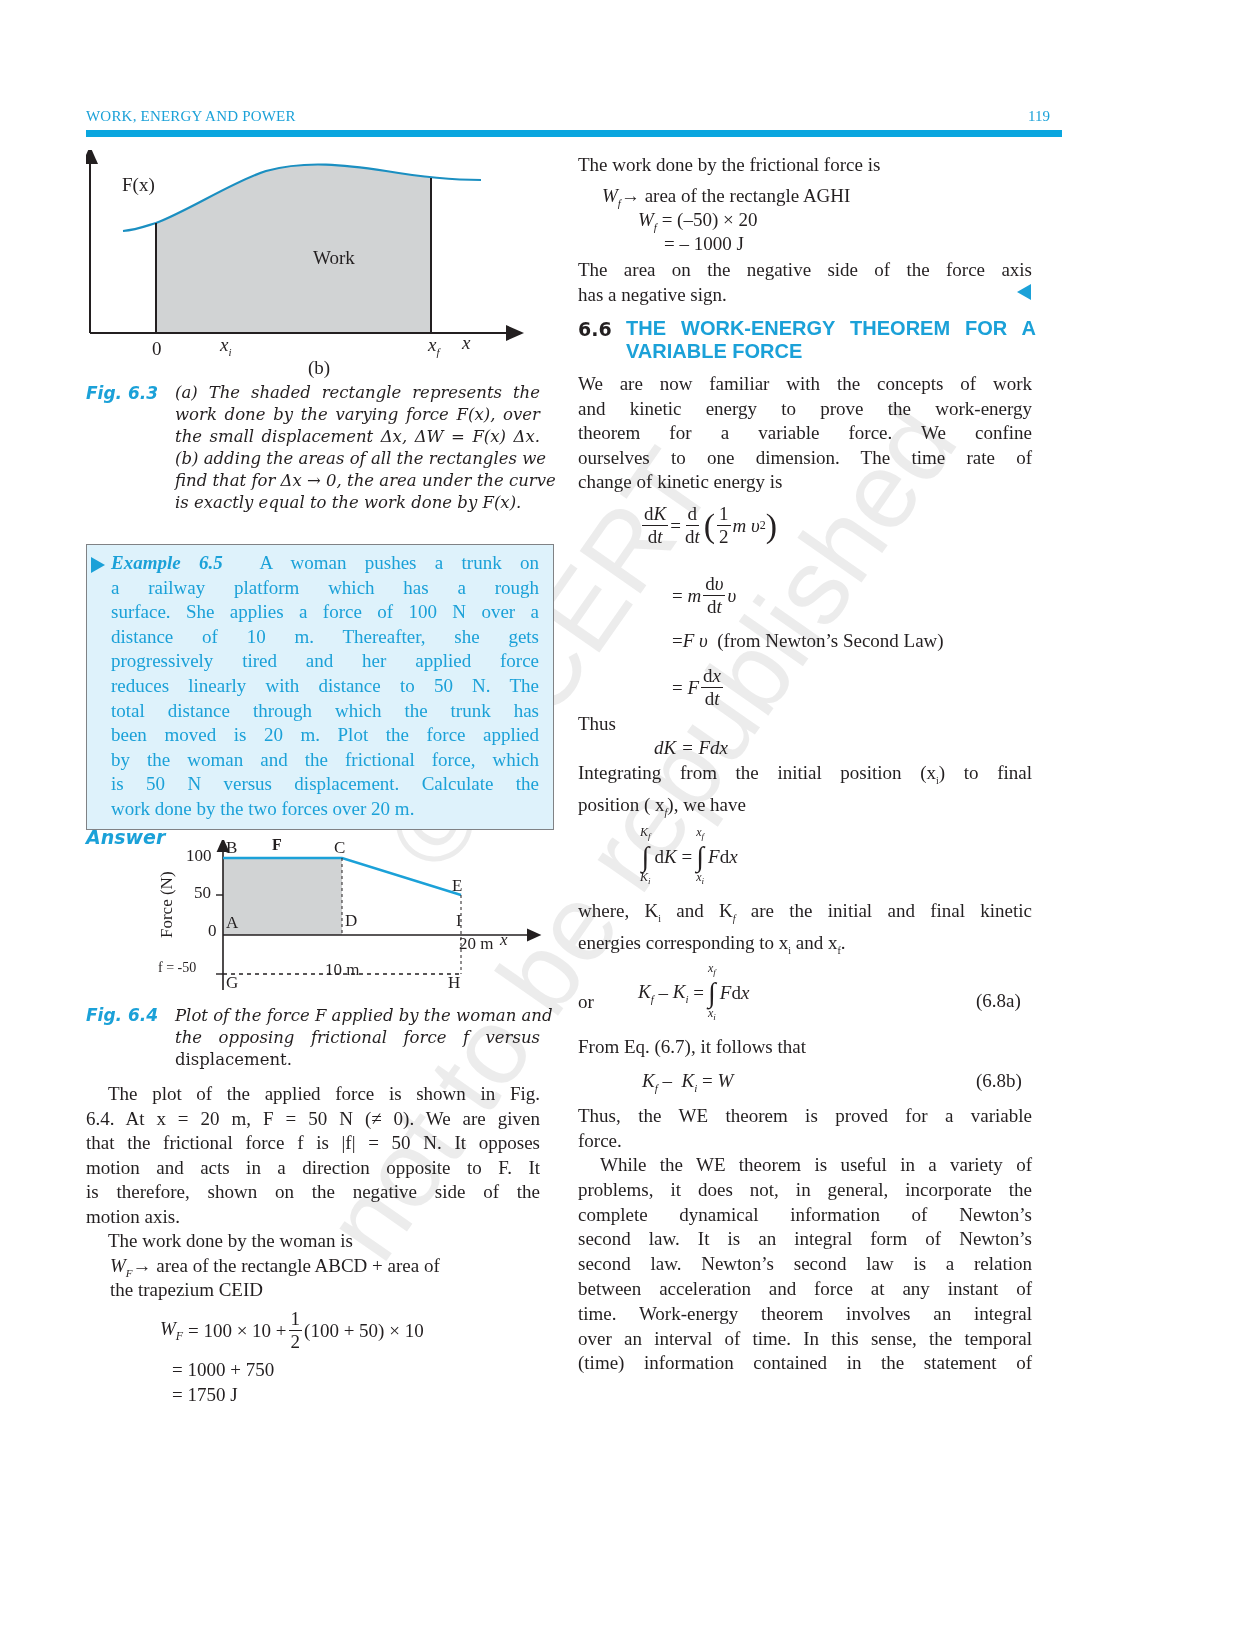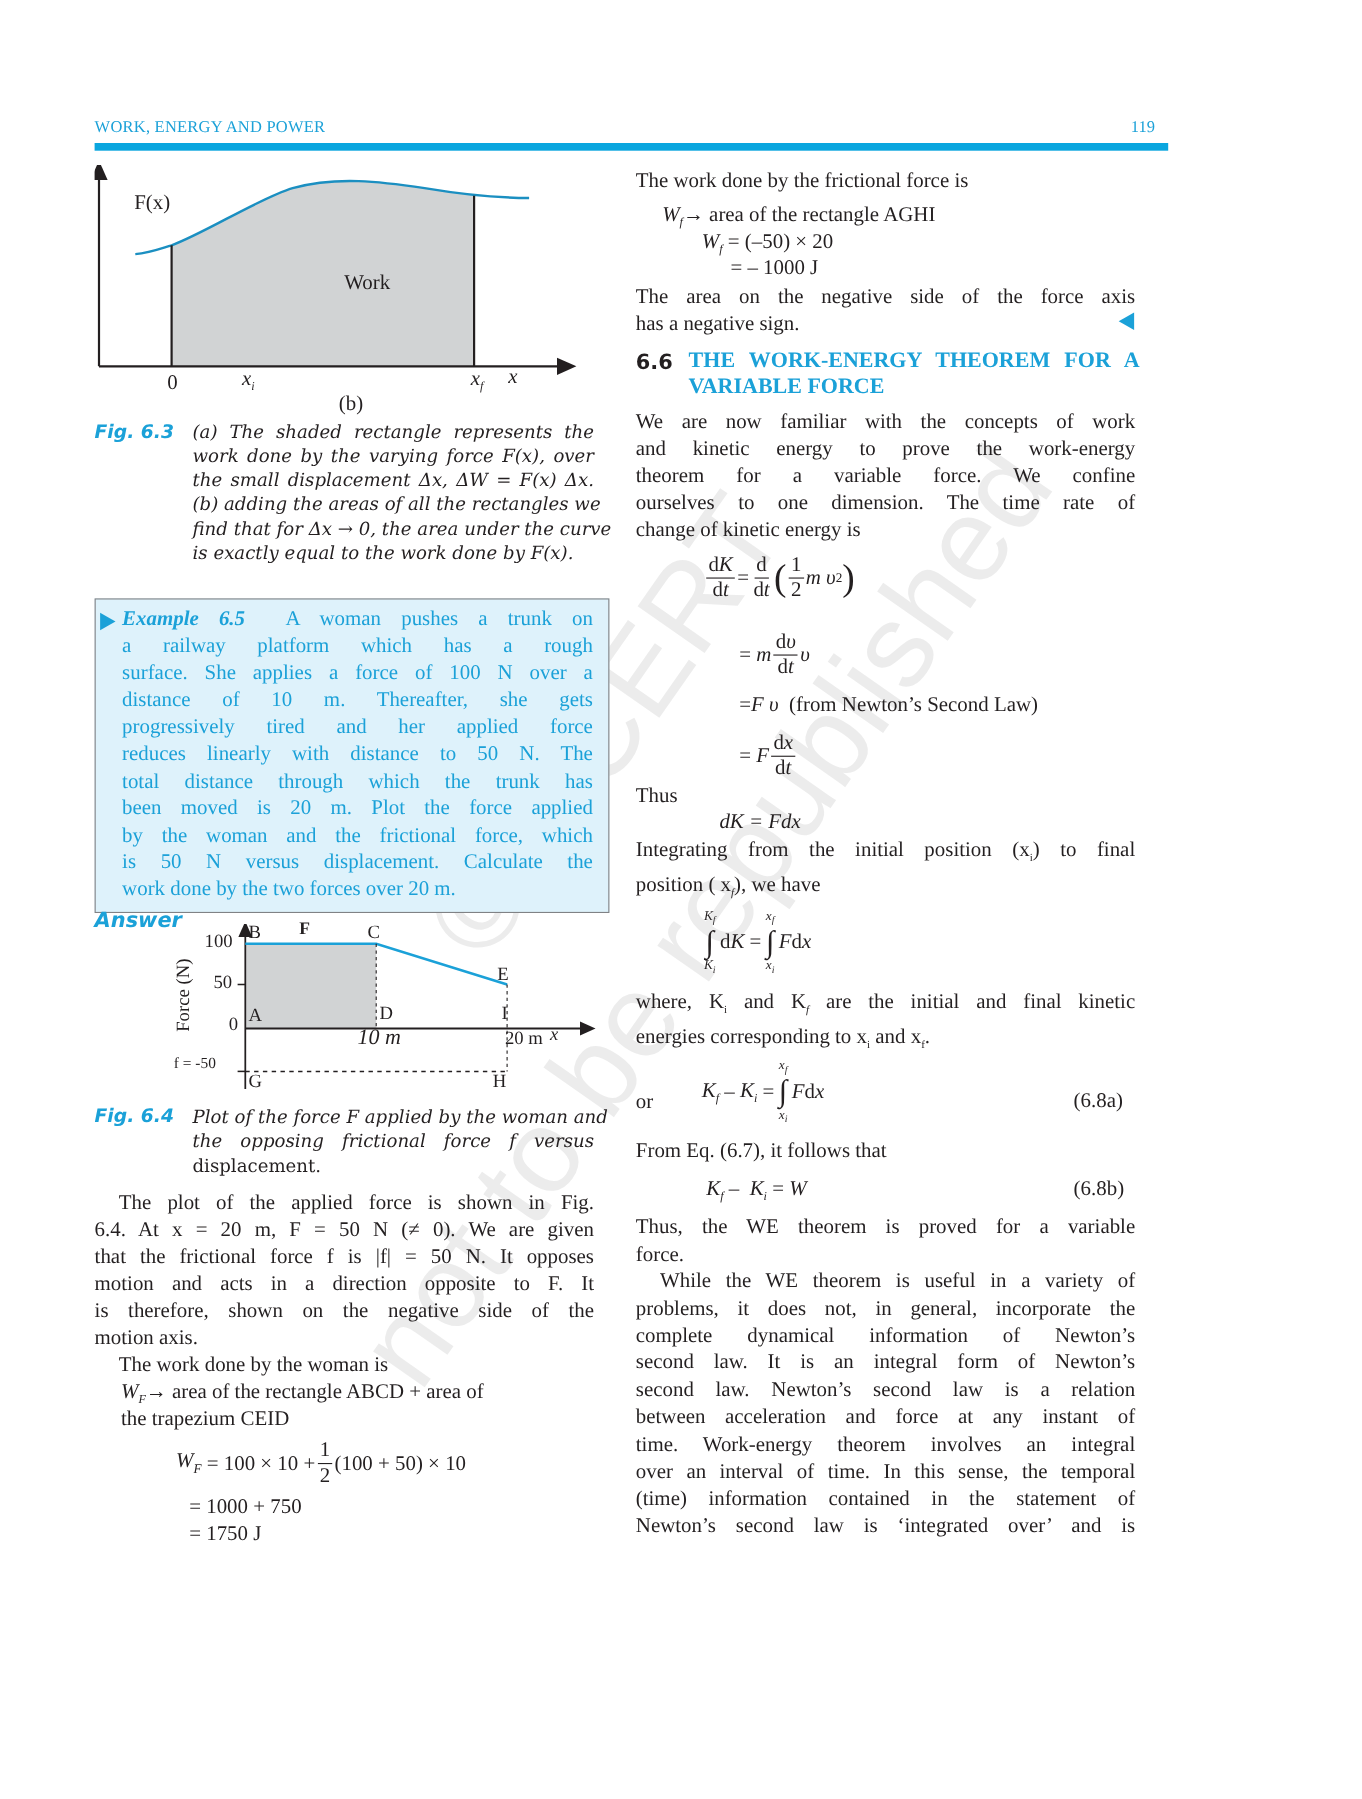--- a/index.html
+++ b/index.html
@@ -17,21 +17,21 @@
   .para .line.last { text-align-last:left; }
   .cap-label { color:#1ba1d8; font-weight:bold; font-style:italic; font-family:"DejaVu Sans", sans-serif; font-size:17px; }
   .cap-text { font-style:italic; font-size:16.5px; line-height:22px; }
   .example-box { position:absolute; left:86px; top:544px; width:468px; height:286px;
                  background:#def2fb; border:1.5px solid #808285; box-sizing:border-box; }
   .example-text { color:#1ba1d8; font-size:19px; line-height:24.6px; font-family:"Liberation Serif", serif; }
   .example-text .line { display:block; white-space:nowrap; text-align:justify; text-align-last:justify; }
   .example-text .line.last { text-align-last:left; }
   .ex-title { font-weight:bold; font-style:italic; }
   .sec-num { font-family:"DejaVu Sans", sans-serif; font-weight:bold; font-size:19px; color:#231f20; }
-  .sec-title { font-family:Liberation Serif, serif; font-weight:bold; font-size:20px; color:#1ba1d8; }
+  .sec-title { font-family:Liberation Sans, sans-serif; font-weight:bold; font-size:20px; color:#1ba1d8; }
   .math { font-family:"Liberation Serif", serif; font-size:19px; }
   .it { font-style:italic; }
   .frac { display:inline-flex; flex-direction:column; align-items:center; vertical-align:middle; margin:0 2px; }
   .frac .num { border-bottom:1.3px solid #231f20; padding:0 2px; line-height:22px; }
   .frac .den { line-height:22px; padding:0 2px; }
   .int { display:inline-flex; flex-direction:column; align-items:center; vertical-align:middle; margin:0 4px; }
   .int .lim { font-size:12px; font-style:italic; line-height:13px; }
   .int .sign { font-size:28px; line-height:28px; }
   .watermark { position:absolute; pointer-events:none; font-family:"Liberation Sans", sans-serif;
                color:rgba(150,150,150,0.18); font-size:108px; white-space:nowrap; }
@@ -127,21 +127,21 @@
   <line x1="311" y1="55" x2="311" y2="134" stroke="#231f20" stroke-width="1" stroke-dasharray="3,3"></line>
 
   <line x1="73" y1="134" x2="311" y2="134" stroke="#231f20" stroke-width="1.4" stroke-dasharray="4,4"></line>
 </svg>
 
 <div class="abs serif" style="left:157px; top:938px; font-size:17px; transform:rotate(-90deg); transform-origin:left top; white-space:nowrap;">Force (N)</div>
 <div class="abs serif" style="left:186px; top:846px; font-size:17px;">100</div>
 <div class="abs serif" style="left:194px; top:883px; font-size:17px;">50</div>
 <div class="abs serif" style="left:208px; top:921px; font-size:17px;">0</div>
 <div class="abs serif" style="left:158px; top:960px; font-size:14px;">f = -50</div>
-<div class="abs serif" style="left:325px; top:932px; font-size:20px;font-style:italic;">10 m</div>
+<div class="abs serif" style="left:325px; top:960px; font-size:17px;">10 m</div>
 <div class="abs serif" style="left:459px; top:934px; font-size:17px;">20 m</div>
 <div class="abs serif it" style="left:500px; top:930px; font-size:17px;">x</div>
 <div class="abs serif" style="left:226px; top:838px; font-size:17px;">B</div>
 <div class="abs serif" style="left:272px; top:836px; font-size:16px; font-weight:bold;">F</div>
 <div class="abs serif" style="left:334px; top:838px; font-size:17px;">C</div>
 <div class="abs serif" style="left:452px; top:876px; font-size:17px;">E</div>
 <div class="abs serif" style="left:226px; top:913px; font-size:17px;">A</div>
 <div class="abs serif" style="left:345px; top:911px; font-size:17px;">D</div>
 <div class="abs serif" style="left:456px; top:911px; font-size:17px;">I</div>
 <div class="abs serif" style="left:226px; top:973px; font-size:17px;">G</div>
@@ -301,14 +301,13 @@
 <div class="abs para serif" style="left:578px; top:1153px; width:454px; line-height:24.8px;">
   <span class="line" style="padding-left:22px;">While the WE theorem is useful in a variety of</span>
   <span class="line">problems, it does not, in general, incorporate the</span>
   <span class="line">complete dynamical information of Newton’s</span>
   <span class="line">second law. It is an integral form of Newton’s</span>
   <span class="line">second law. Newton’s second law is a relation</span>
   <span class="line">between acceleration and force at any instant of</span>
   <span class="line">time. Work-energy theorem involves an integral</span>
   <span class="line">over an interval of time. In this sense, the temporal</span>
   <span class="line">(time) information contained in the statement of</span>
-  <span class="line">Newton’s second law is ‘integrated over’ and is</span>
 </div>
 
 </body></html>

